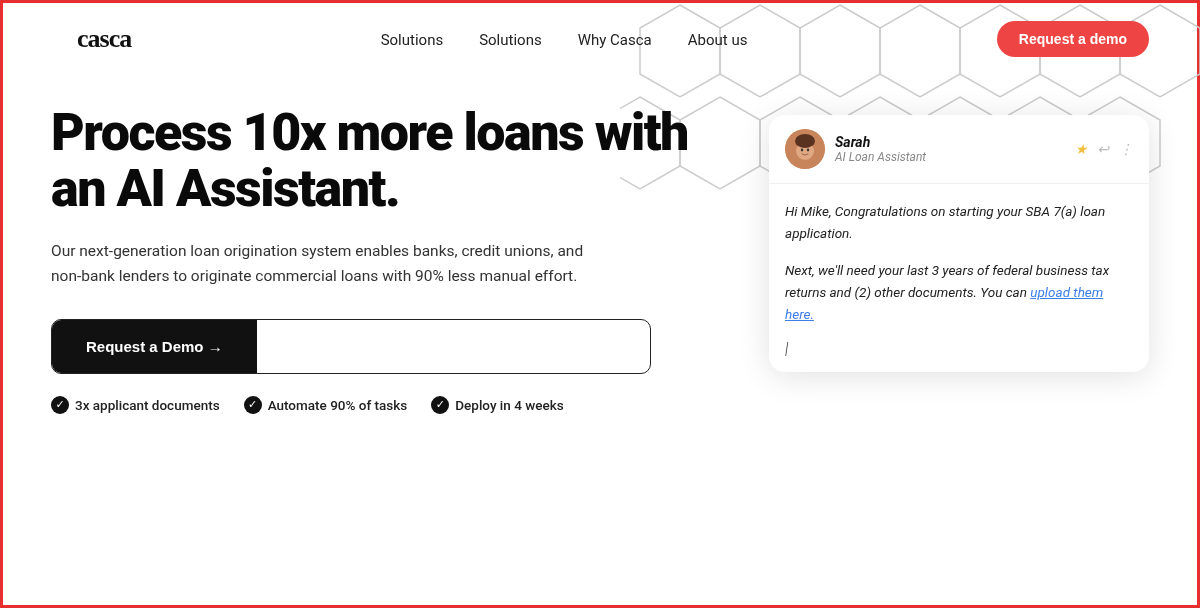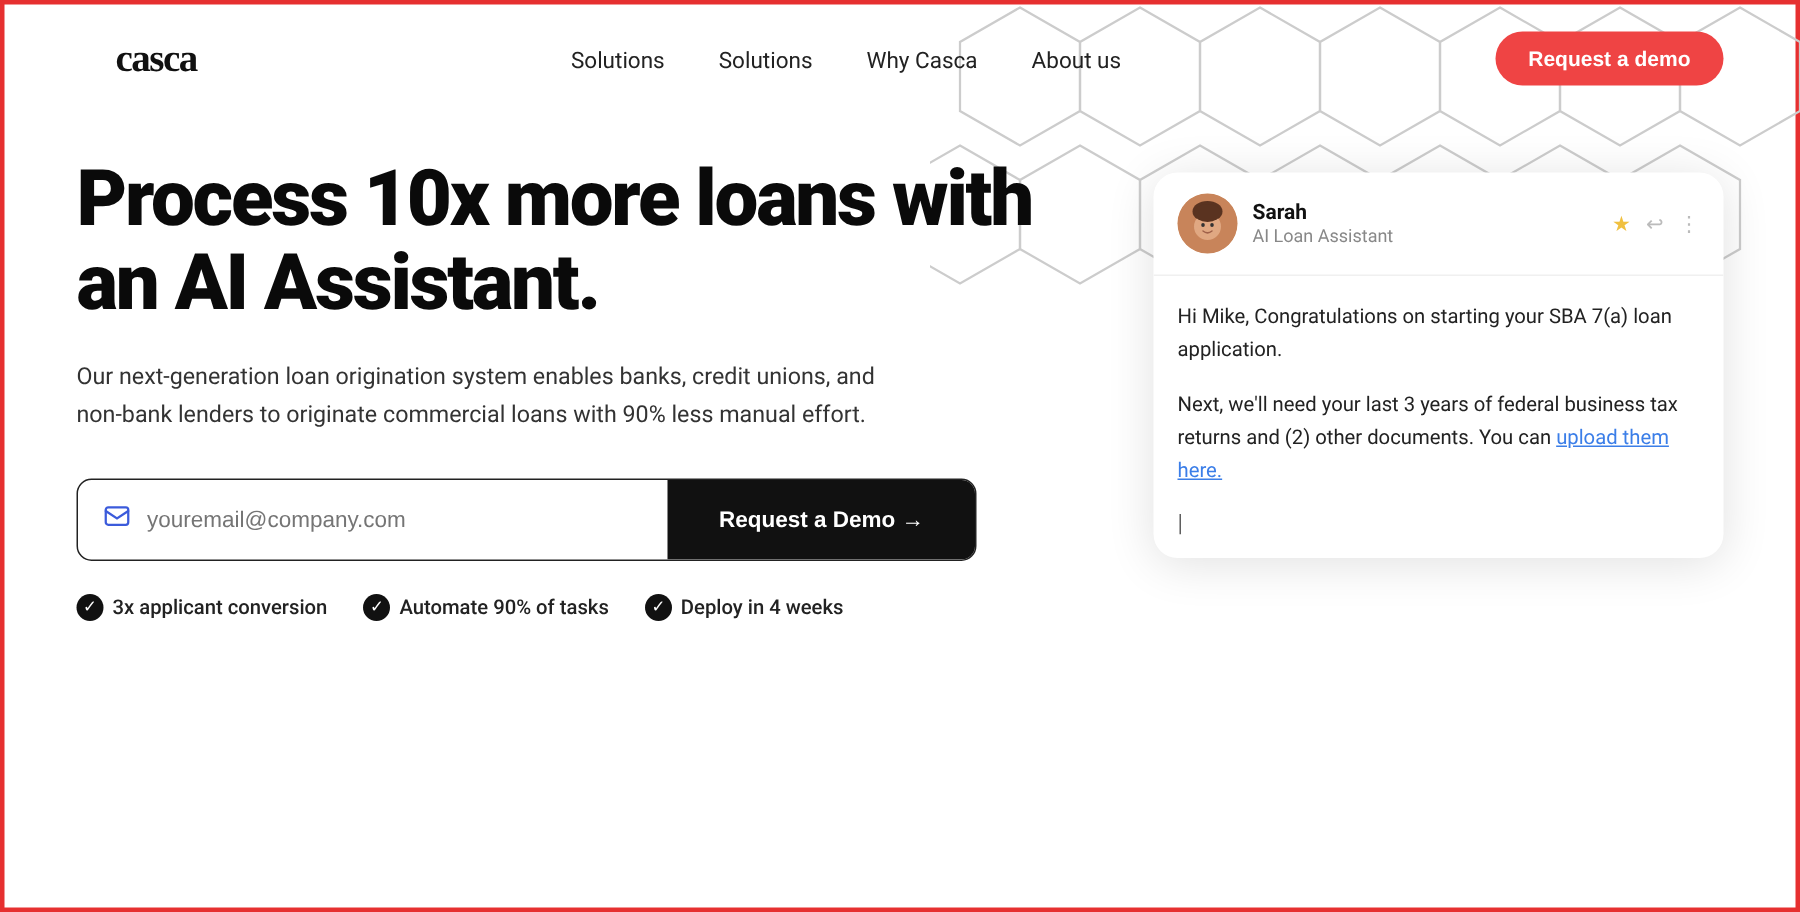--- a/index.html
+++ b/index.html
@@ -170,20 +170,21 @@
     
     .chat-card {
       background: #fff;
       border-radius: 16px;
       box-shadow: 0 4px 32px rgba(0,0,0,0.12);
       width: 380px;
       padding: 0;
       flex-shrink: 0;
       overflow: hidden;
       margin-top: 10px;
+      font-style: italic;
     }
 
     .chat-header {
       display: flex;
       align-items: center;
       padding: 14px 16px;
       border-bottom: 1px solid #f0f0f0;
       gap: 10px;
     }
 
@@ -301,36 +302,27 @@
   <button class="request-demo-btn">Request a demo</button>
 </nav>
 
 <div class="main-container">
 
   <div class="left-section">
     <h1 class="hero-heading">Process 10x more loans with an AI Assistant.</h1>
     <p class="hero-subtext">Our next-generation loan origination system enables banks, credit unions, and non-bank lenders to originate commercial loans with 90% less manual effort.</p>
 
     <div class="email-form">
-      <div class="email-input-wrapper">
-        <span class="email-icon">
-          <svg width="20" height="20" viewBox="0 0 24 24" fill="none">
-            <rect x="3" y="5" width="18" height="14" rx="2" stroke="#3b5bdb" stroke-width="1.8"></rect>
-            <path d="M3 8l9 6 9-6" stroke="#3b5bdb" stroke-width="1.8" stroke-linecap="round"></path>
-          </svg>
-        </span>
-        <input class="email-input" type="email" placeholder="youremail@company.com" style="">
-      </div>
       <button class="demo-btn">Request a Demo →</button>
     </div>
 
     <div class="badges">
       <div class="badge">
         <span class="badge-check">✓</span>
-        <span>3x applicant conversion</span>
+        <span>3x applicant documents</span>
       </div>
       <div class="badge">
         <span class="badge-check">✓</span>
         <span>Automate 90% of tasks</span>
       </div>
       <div class="badge">
         <span class="badge-check">✓</span>
         <span>Deploy in 4 weeks</span>
       </div>
     </div>

